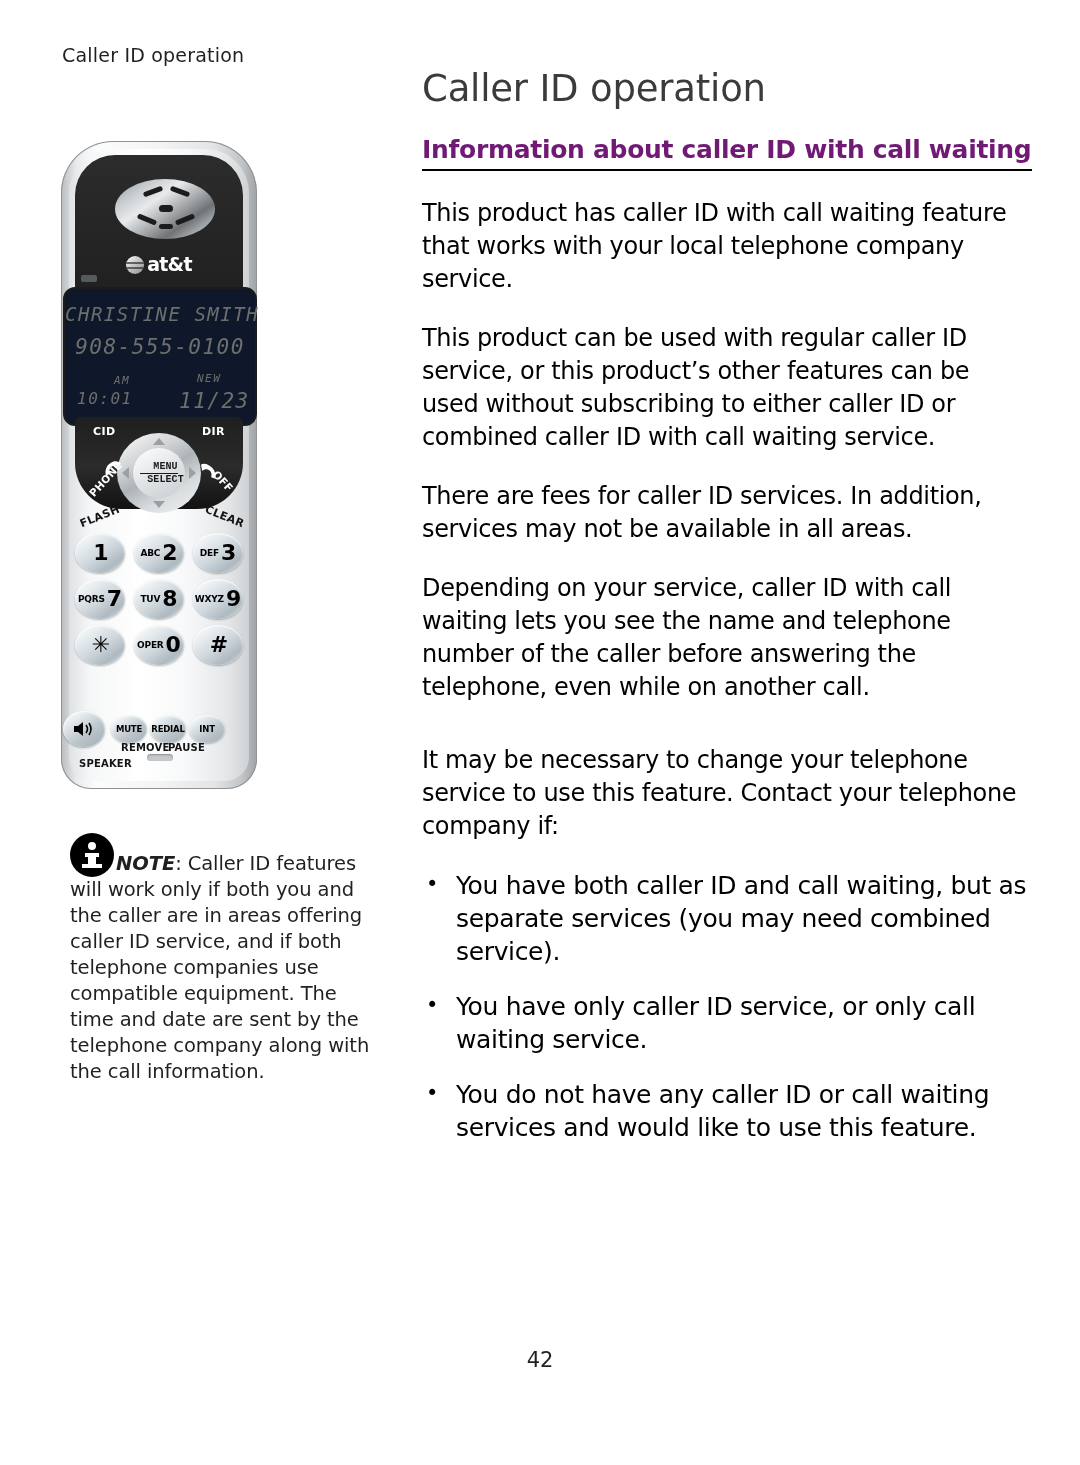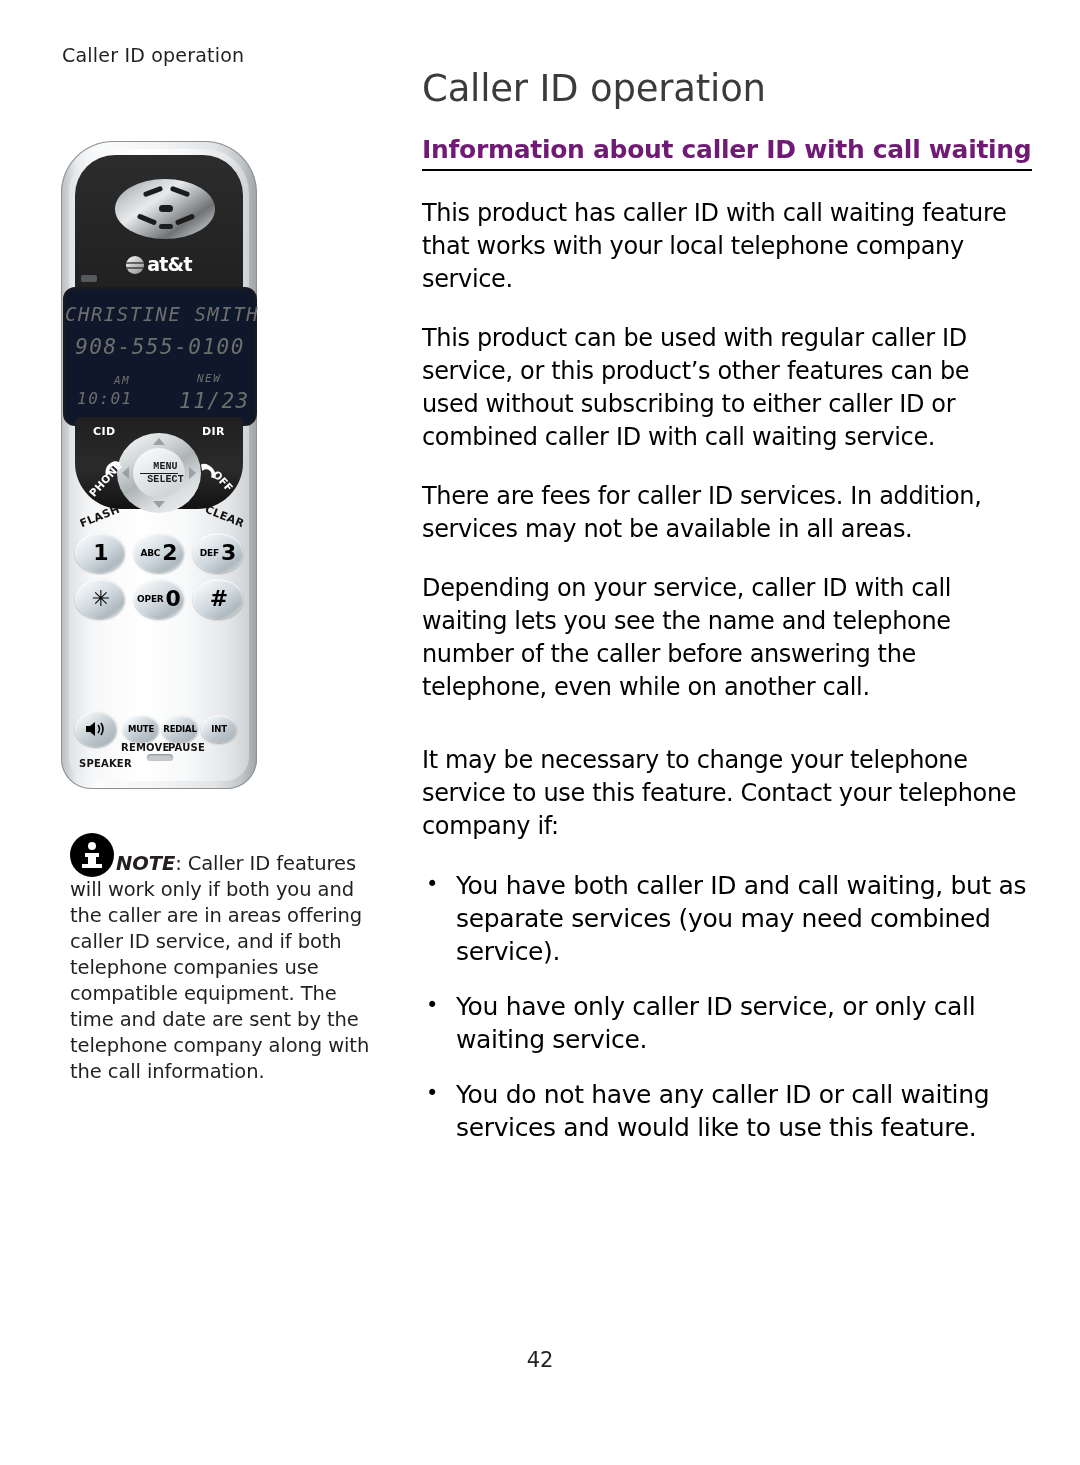--- a/index.html
+++ b/index.html
@@ -379,21 +379,21 @@
     font-size: 9px;
     font-weight: bold;
     color: #000;
     margin-right: 2px;
     letter-spacing: -0.2px;
   }
 
   
   .fn-row {
     position: absolute;
-    left: 20px; top: 570px;
+    left: 8px; top: 570px;
     width: 168px;
     display: flex;
     align-items: center;
   }
   .spk-key {
     width: 42px; height: 36px;
     border-radius: 50%;
     background: linear-gradient(145deg,#ffffff 0%,#e6ecef 25%,#bcc6cc 60%,#9fabb2 100%);
     box-shadow: inset 0 1px 2px rgba(255,255,255,.9), 0 1px 2px rgba(0,0,0,.3);
     display: flex; align-items: center; justify-content: center;
@@ -503,20 +503,34 @@
           <span class="letters"></span>
           <span class="digit">1</span>
         </div>
       <div class="key">
           <span class="letters">ABC</span>
           <span class="digit">2</span>
         </div>
       <div class="key">
           <span class="letters">DEF</span>
           <span class="digit">3</span>
+        </div>
+    </div>
+    <div class="key-row">
+      <div class="key">
+          <span class="letters">PQRS</span>
+          <span class="digit">7</span>
+        </div>
+      <div class="key">
+          <span class="letters">TUV</span>
+          <span class="digit">8</span>
+        </div>
+      <div class="key">
+          <span class="letters">WXYZ</span>
+          <span class="digit">9</span>
         </div>
     </div>
     <div class="key-row">
       <div class="key">
           <span class="letters"></span>
           <span class="digit">✳</span>
         </div>
       <div class="key">
           <span class="letters">OPER</span>
           <span class="digit">0</span>

